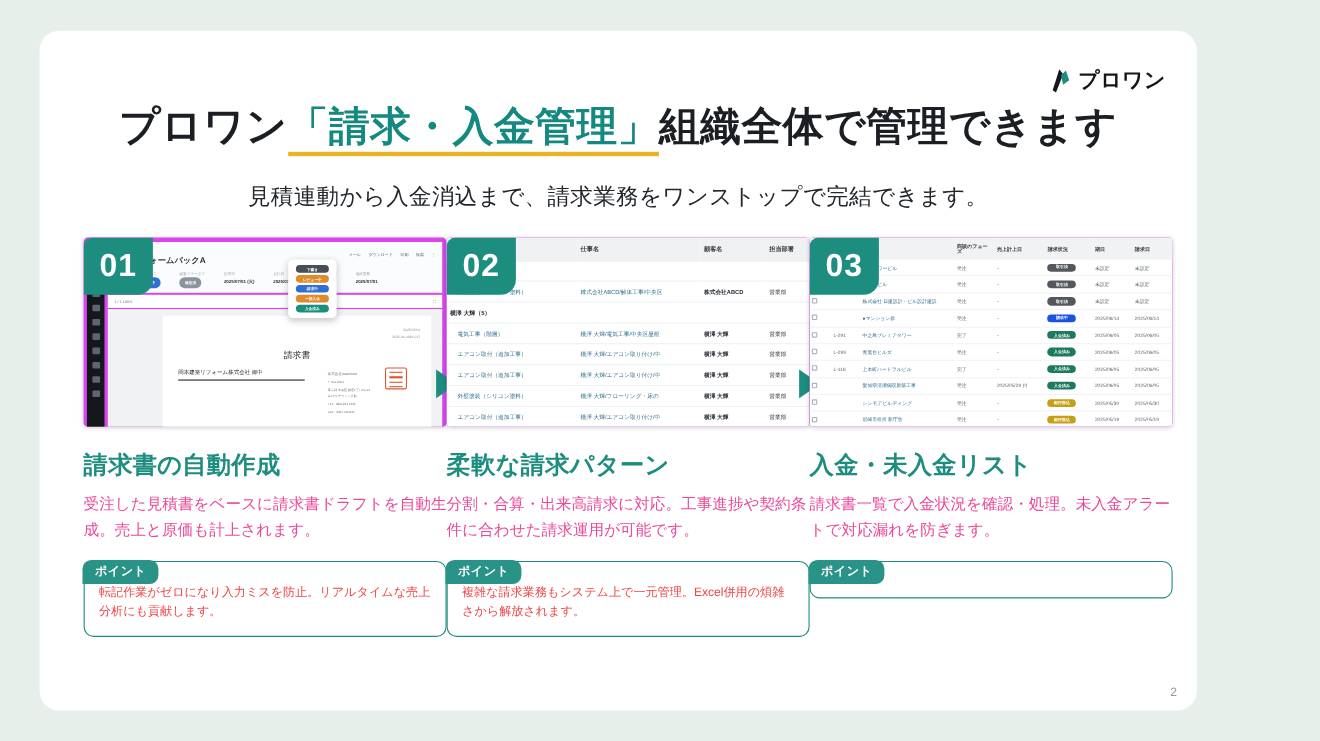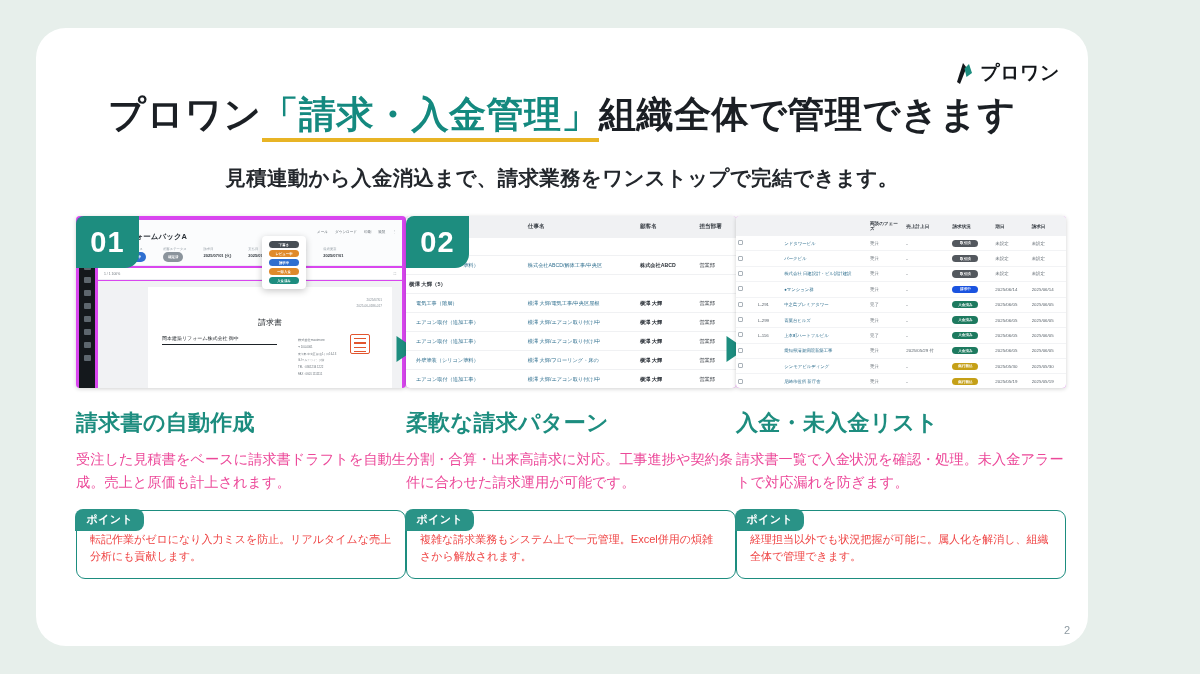--- a/index.html
+++ b/index.html
@@ -7,21 +7,21 @@
     width: 1200px; height: 674px;
     background: #e7efeb;
     font-family: "Liberation Sans", "DejaVu Sans", sans-serif;
     overflow: hidden;
   }
   .slide {
     position: absolute;
     left: 36px; top: 28px;
     width: 1052px; height: 618px;
     background: #ffffff;
-    border-radius: 30px;
+    border-radius: 18px;
   }
 
   
   .logo { position: absolute; right: 28px; top: 32px; display: flex; align-items: center; gap: 6px; }
   .logo-mark { width: 20px; height: 24px; position: relative; }
   .logo-text { font-size: 19px; font-weight: 800; color: #13161a; letter-spacing: .5px; }
 
   
   .headline {
     position: absolute; top: 62px; left: 0; width: 100%;
@@ -31,21 +31,21 @@
     white-space: nowrap;
   }
   .hl-accent {
     color: #14897f;
     border-bottom: 4px solid #e8b425;
     padding-bottom: 3px;
   }
   .subhead {
     position: absolute; top: 136px; left: 0; width: 100%;
     text-align: center;
-    font-size: 20.5px; font-weight: 700; color: #23272c;
+    font-size: 20.5px; font-weight: 400; color: #23272c;
     letter-spacing: .3px;
   }
 
   
   .cols { position: absolute; top: 188px; left: 40px; right: 40px; display: flex; gap: 0; }
   .col { width: 330px; position: relative; }
   .gap { width: 52px; position: relative; }
   .arrow {
     position: absolute; top: 120px; left: 50%; transform: translateX(-50%);
     width: 0; height: 0;
@@ -329,20 +329,21 @@
         <div class="point-body">複雑な請求業務もシステム上で一元管理。Excel併用の煩雑さから解放されます。</div>
       </div>
     </div>
 
     <div class="gap">
       <div class="arrow"></div>
     </div>
 
     <div class="col">
       <div class="shot">
+        <div class="num-badge">03</div>
         <div class="c3">
           <table>
             <colgroup>
               <col style="width:6%">
                 <col style="width:8%">
                 <col style="width:26%">
               <col style="width:11%">
                 <col style="width:14%">
                 <col style="width:13%">
               <col style="width:11%">
@@ -463,20 +464,19 @@
                 </tr>
               </tbody>
           </table>
         </div>
       </div>
 
       <div class="c-head">入金・未入金リスト</div>
       <div class="c-body">請求書一覧で入金状況を確認・処理。未入金アラートで対応漏れを防ぎます。</div>
       <div class="point">
         <div class="point-tag">ポイント</div>
-        <div class="point-body">経理担当以外でも状況把握が可能に。属人化を解消し、組織全体で管理できます。</div>
       </div>
     </div>
 
   </div>
 
   <div class="pageno">2</div>
 </div>
 
 </body></html>

